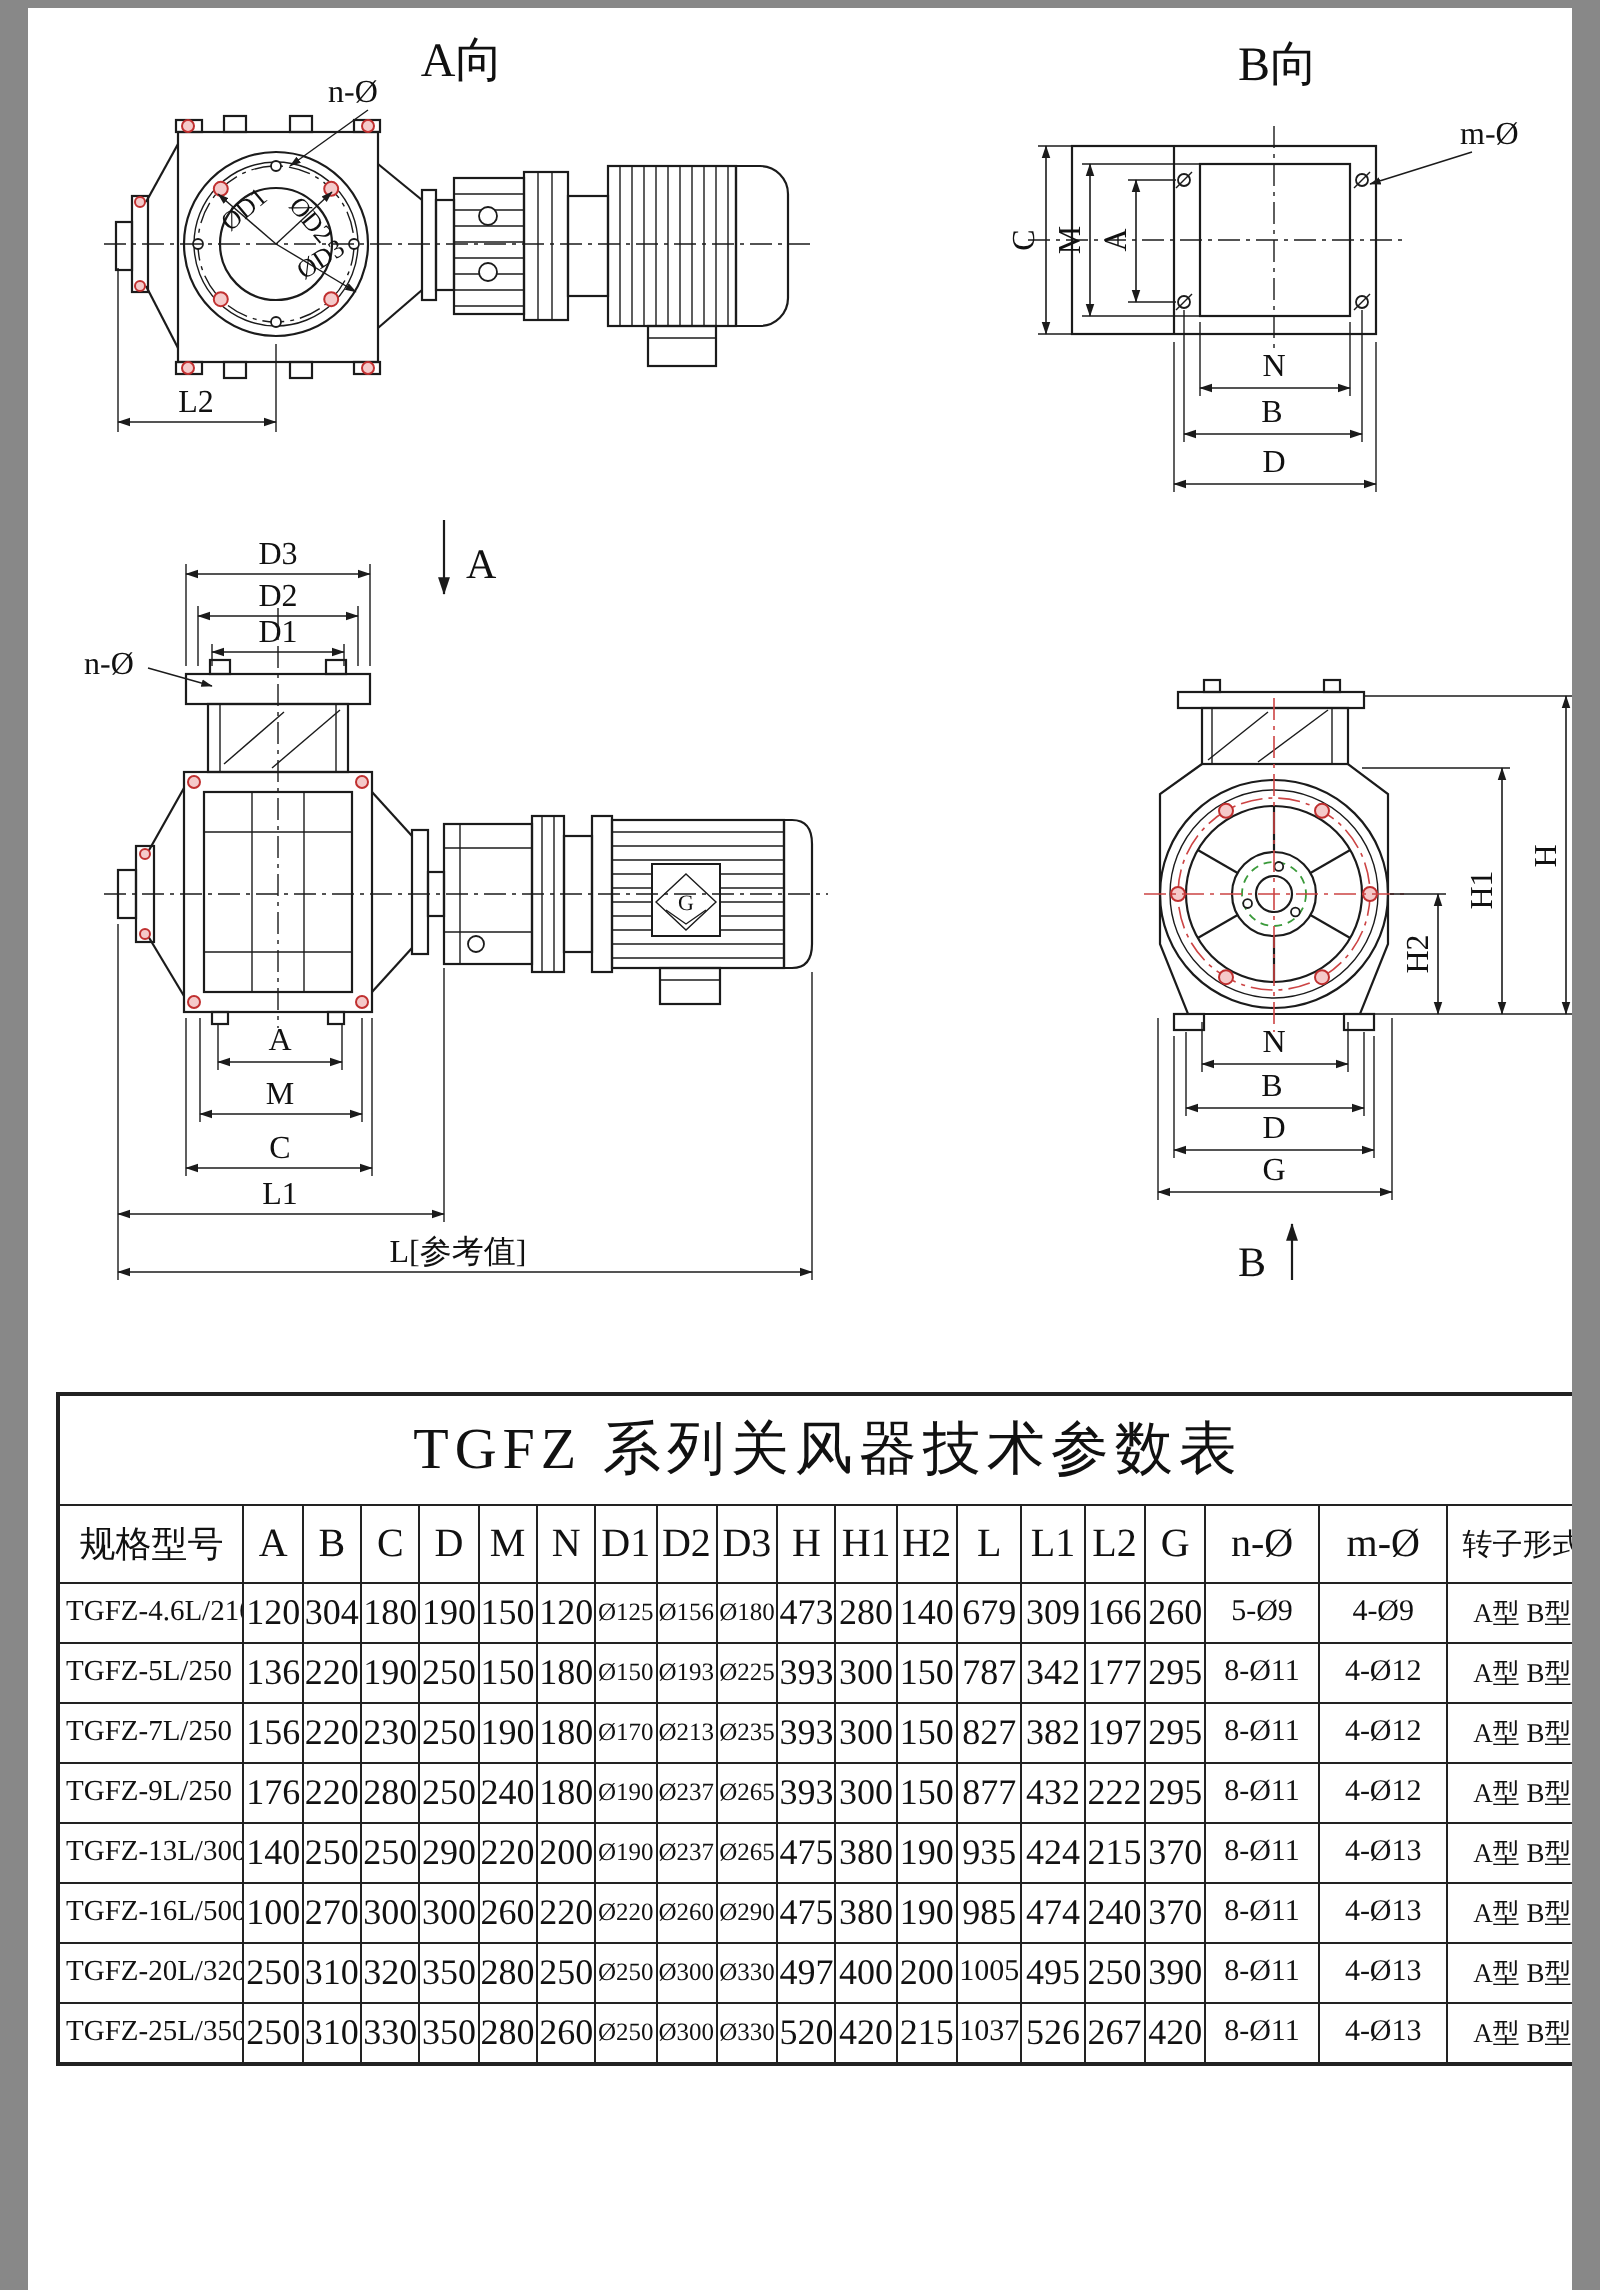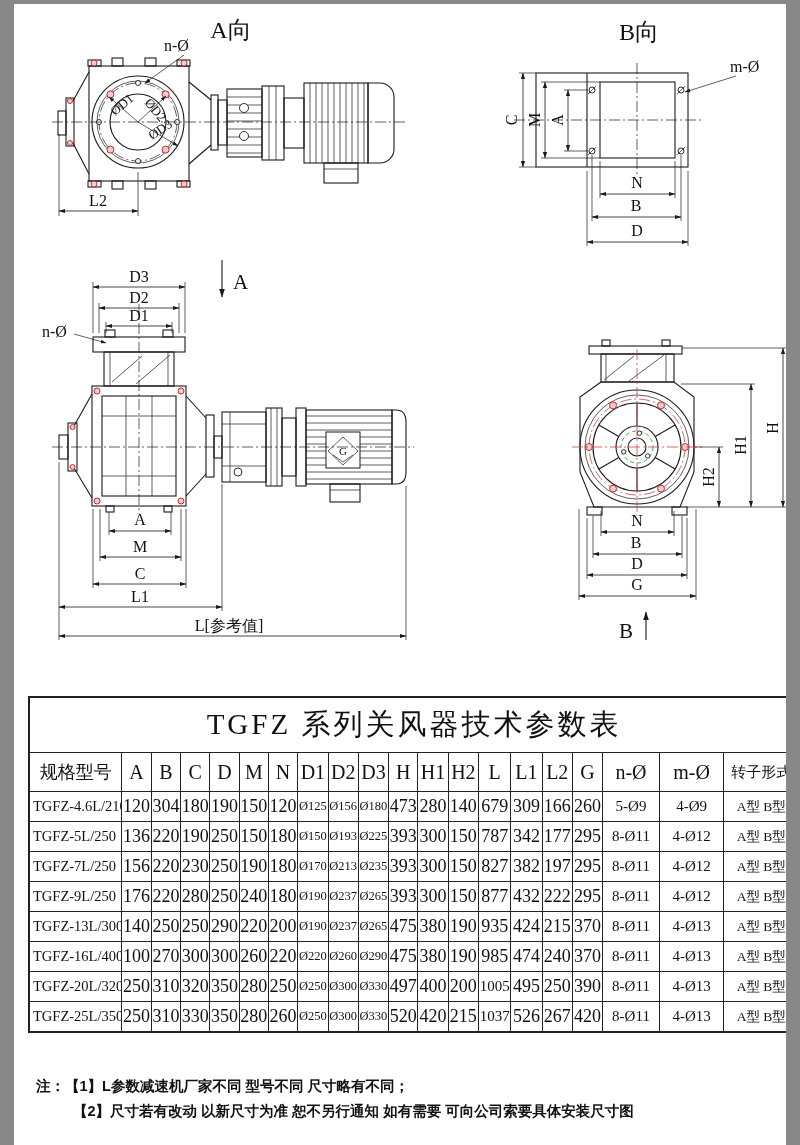--- a/index.html
+++ b/index.html
@@ -553,21 +553,21 @@
           <td>190</td>
           <td>935</td>
           <td>424</td>
           <td>215</td>
           <td>370</td>
           <td class="tight-cell">8-Ø11</td>
           <td class="tight-cell">4-Ø13</td>
           <td class="rotor-cell">A型 B型</td>
         </tr>
         <tr>
-          <td class="model-cell">TGFZ-16L/400</td>
+          <td class="model-cell">TGFZ-16L/500</td>
           <td>100</td>
           <td>270</td>
           <td>300</td>
           <td>300</td>
           <td>260</td>
           <td>220</td>
           <td class="phi-cell">Ø220</td>
           <td class="phi-cell">Ø260</td>
           <td class="phi-cell">Ø290</td>
           <td>475</td>
@@ -623,21 +623,15 @@
           <td>420</td>
           <td class="tight-cell">8-Ø11</td>
           <td class="tight-cell">4-Ø13</td>
           <td class="rotor-cell">A型 B型</td>
         </tr>
       </tbody>
 </table>
 
 
 <div class="notes">
-  <div class="note-line">
-    <span>注：</span><span>【1】L参数减速机厂家不同  型号不同  尺寸略有不同；</span>
-  </div>
-  <div class="note-line note-indent">
-    <span>【2】尺寸若有改动  以新尺寸为准  恕不另行通知  如有需要  可向公司索要具体安装尺寸图</span>
-  </div>
 </div>
 
 </div>
 
 </body></html>

